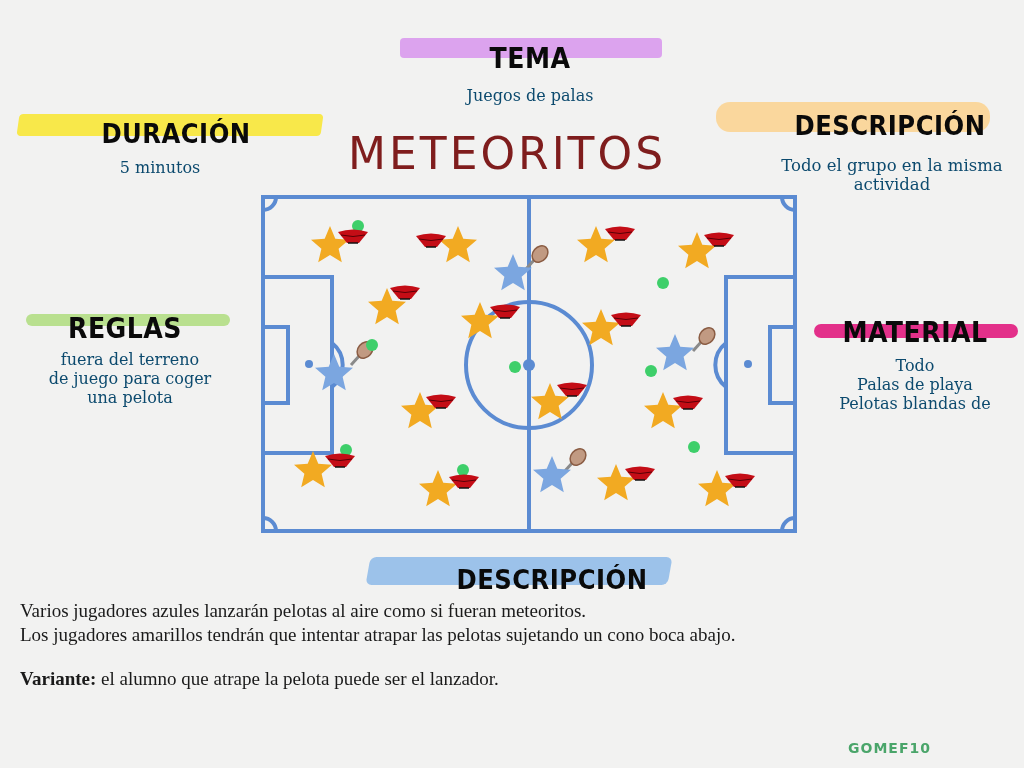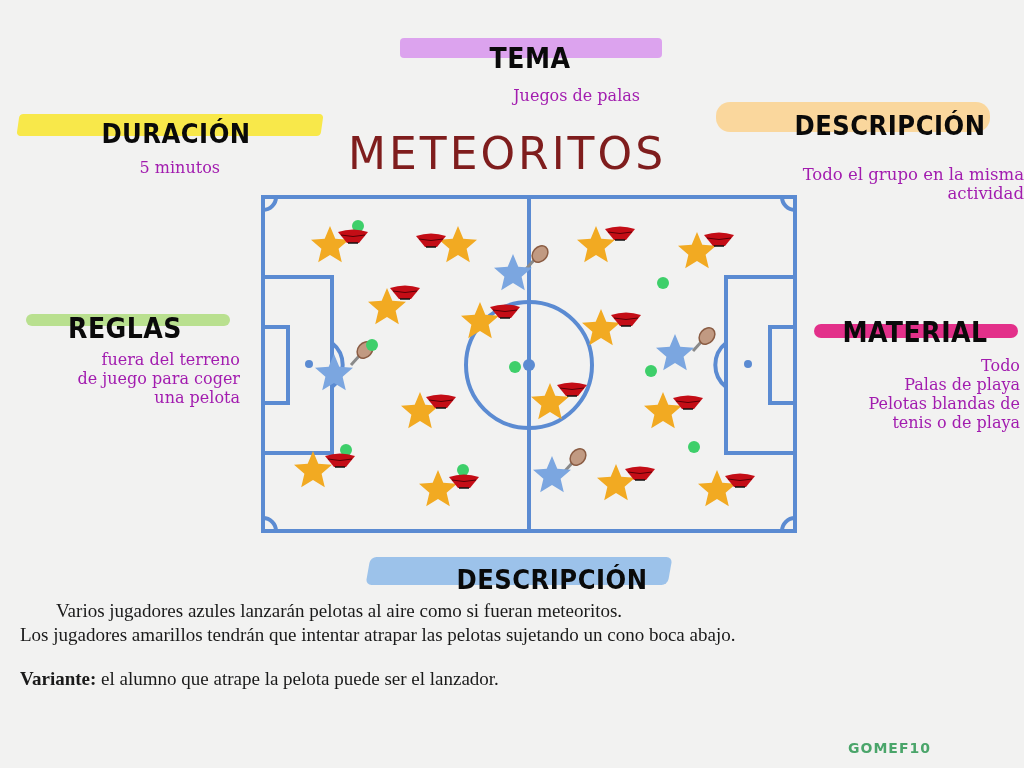--- a/index.html
+++ b/index.html
@@ -1,19 +1,19 @@
 <!DOCTYPE html>
 <html><head>
 <meta charset="utf-8">
 <style>
   html,body{margin:0;padding:0;}
   body{width:1024px;height:768px;background:#f2f2f1;position:relative;overflow:hidden;font-family:"DejaVu Serif",serif;color:#1a1a1a;}
   .brush{position:absolute;border-radius:4px;}
   .heading{position:absolute;font-family:"DejaVu Sans Condensed","DejaVu Sans",sans-serif;font-weight:bold;color:#0a0a0a;letter-spacing:0.5px;text-align:center;white-space:nowrap;}
-  .body-text{position:absolute;text-align:right;font-family:"DejaVu Serif",serif;font-size:16px;line-height:19px;color:#a21caf;}
+  .body-text{position:absolute;text-align:center;font-family:"DejaVu Serif",serif;font-size:16px;line-height:19px;color:#0c4a6e;}
   .title{position:absolute;left:348px;top:128px;font-family:"DejaVu Sans",sans-serif;font-size:44px;color:#7f1d1d;letter-spacing:3px;font-weight:normal;}
   #field{position:absolute;left:0;top:0;}
   .desc{position:absolute;left:20px;font-family:"Liberation Serif","DejaVu Serif",serif;font-size:19px;color:#1a1a1a;white-space:nowrap;}
   .sig{position:absolute;left:848px;top:740px;font-family:"DejaVu Sans",sans-serif;font-weight:bold;font-size:14px;color:#4aa56a;letter-spacing:1px;}
 </style>
 </head>
 <body>
 
 <div class="brush" style="left:400px;top:38px;width:262px;height:20px;background:#dca3ee;"></div>
 <div class="brush" style="left:18px;top:114px;width:304px;height:22px;background:#f8e84a;transform:skewX(-8deg);"></div>
@@ -24,38 +24,37 @@
 
 <div class="heading" style="left:470px;top:42px;width:120px;font-size:28px;">TEMA</div>
 <div class="body-text" style="left:420px;top:86px;width:220px;">Juegos de palas</div>
 
 <div class="heading" style="left:96px;top:118px;width:160px;font-size:27px;">DURACIÓN</div>
 <div class="body-text" style="left:100px;top:158px;width:120px;">5 minutos</div>
 
 <div class="title">METEORITOS</div>
 
 <div class="heading" style="left:770px;top:110px;width:240px;font-size:27px;">DESCRIPCIÓN</div>
-<div class="body-text" style="left:760px;top:165px;width:264px;line-height:19px;font-size:16.5px;">
+<div class="body-text" style="left:760px;top:156px;width:264px;line-height:19px;font-size:16.5px;">
   <div>Todo el grupo en la misma</div>
   <div>actividad</div>
 </div>
 
 <div class="heading" style="left:60px;top:312px;width:130px;font-size:28px;">REGLAS</div>
 <div class="body-text" style="left:20px;top:350px;width:220px;">
   <div>fuera del terreno</div>
   <div>de juego para coger</div>
   <div>una pelota</div>
 </div>
 
 <div class="heading" style="left:840px;top:316px;width:150px;font-size:28px;">MATERIAL</div>
 <div class="body-text" style="left:810px;top:356px;width:210px;">
   <div>Todo</div>
   <div>Palas de playa</div>
   <div>Pelotas blandas de</div>
-  <div>tenis o de playa</div>
 </div>
 
 <svg id="field" width="1024" height="768" viewBox="0 0 1024 768">
   <g fill="none" stroke="#5b8bd2" stroke-width="4">
     <rect x="263" y="197" width="532" height="334"></rect>
     <line x1="529" y1="197" x2="529" y2="531"></line>
     <circle cx="529" cy="365" r="63"></circle>
     <rect x="263" y="277" width="69" height="176"></rect>
     <rect x="263" y="327" width="25" height="76"></rect>
     <path d="M332 343 A28 28 0 0 1 332 387"></path>
@@ -180,19 +179,19 @@
       </g>
       <g>
         <path d="M725 476 Q740 471 755 476 L746 487 L734 487 Z" fill="#c40d16"></path>
         <line x1="735" y1="487" x2="745" y2="487" stroke="#111" stroke-width="1.5"></line>
         <path d="M728 479 Q740 482 752 479" stroke="#5a0006" stroke-width="1" fill="none"></path>
       </g>
     </g>
 </svg>
 
 <div class="heading" style="left:452px;top:564px;width:200px;font-size:27px;">DESCRIPCIÓN</div>
-<div class="desc" style="top:600px;margin-left:36px;">Varios jugadores azules lanzarán pelotas al aire como si fueran meteoritos.</div>
+<div class="desc" style="top:600px;">Varios jugadores azules lanzarán pelotas al aire como si fueran meteoritos.</div>
 <div class="desc" style="top:624px;">Los jugadores amarillos tendrán que intentar atrapar las pelotas sujetando un cono boca abajo.</div>
 <div class="desc" style="top:668px;">
   <b>Variante:</b><span> el alumno que atrape la pelota puede ser el lanzador.</span>
 </div>
 
 <div class="sig">GOMEF10</div>
 
 </body></html>

